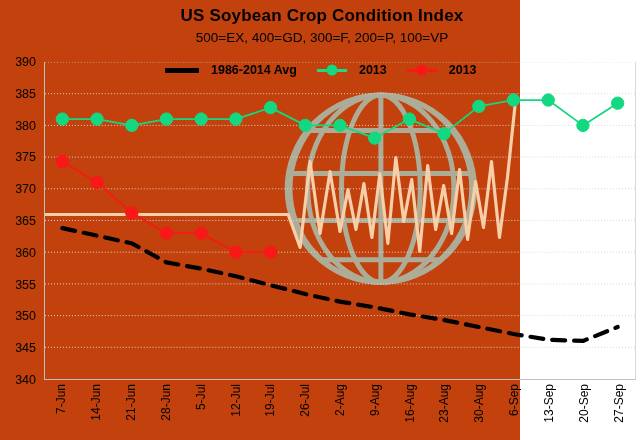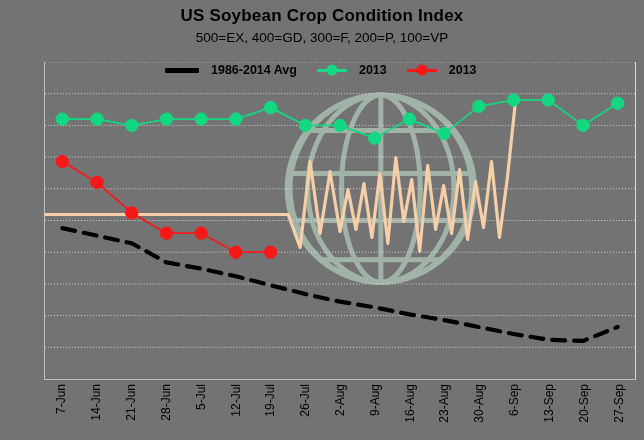--- a/index.html
+++ b/index.html
@@ -1,17 +1,17 @@
 <!DOCTYPE html>
 <html><head>
 <meta charset="utf-8">
 <style>
   html,body{margin:0;padding:0;background:#ffffff;}
   body{width:644px;height:440px;font-family:"Liberation Sans",sans-serif;overflow:hidden;}
-  #root{position:relative;width:644px;height:440px;background:#737373;}
+  #root{position:relative;width:520px;height:440px;background:#c2410c;}
 
   
   .title{position:absolute;left:0;top:6px;width:644px;text-align:center;
          font-size:17px;font-weight:bold;color:#000;letter-spacing:.2px;}
   .subtitle{position:absolute;left:0;top:30px;width:644px;text-align:center;
             font-size:13.5px;font-weight:normal;color:#000;}
 
   
   .legend{position:absolute;left:165px;top:63px;display:flex;align-items:center;gap:20px;}
   .lg-item{display:flex;align-items:center;gap:12px;}
@@ -58,20 +58,33 @@
       <span class="lg-text">2013</span>
     </div>
     <div class="lg-item">
       <span class="lg-line-r">
           <span class="lg-dot r"></span>
         </span>
       <span class="lg-text">2013</span>
     </div>
   </div>
 
+  <div class="ytick-wrap" id="yticks">
+      <div class="ytick" style="top: 0px;">390</div>
+      <div class="ytick" style="top: 31.8px;">385</div>
+      <div class="ytick" style="top: 63.6px;">380</div>
+      <div class="ytick" style="top: 95.4px;">375</div>
+      <div class="ytick" style="top: 127.2px;">370</div>
+      <div class="ytick" style="top: 159px;">365</div>
+      <div class="ytick" style="top: 190.8px;">360</div>
+      <div class="ytick" style="top: 222.6px;">355</div>
+      <div class="ytick" style="top: 254.4px;">350</div>
+      <div class="ytick" style="top: 286.2px;">345</div>
+      <div class="ytick" style="top: 318px;">340</div>
+    </div>
 
   <div id="plot">
     <svg id="wm" viewBox="0 0 592 318" preserveAspectRatio="none">
         <g stroke="#aabfb0" fill="none" stroke-width="5" opacity="0.85">
           <circle cx="337" cy="127" r="94"></circle>
           <ellipse cx="337" cy="127" rx="39.48" ry="94"></ellipse>
           <ellipse cx="337" cy="127" rx="73.32000000000001" ry="94"></ellipse>
           <ellipse cx="337" cy="127" rx="91.17999999999999" ry="94"></ellipse>
           <line x1="337" y1="33" x2="337" y2="221"></line>
           <line x1="263.2474298752918" y1="68.72" x2="410.7525701247082" y2="68.72"></line>

